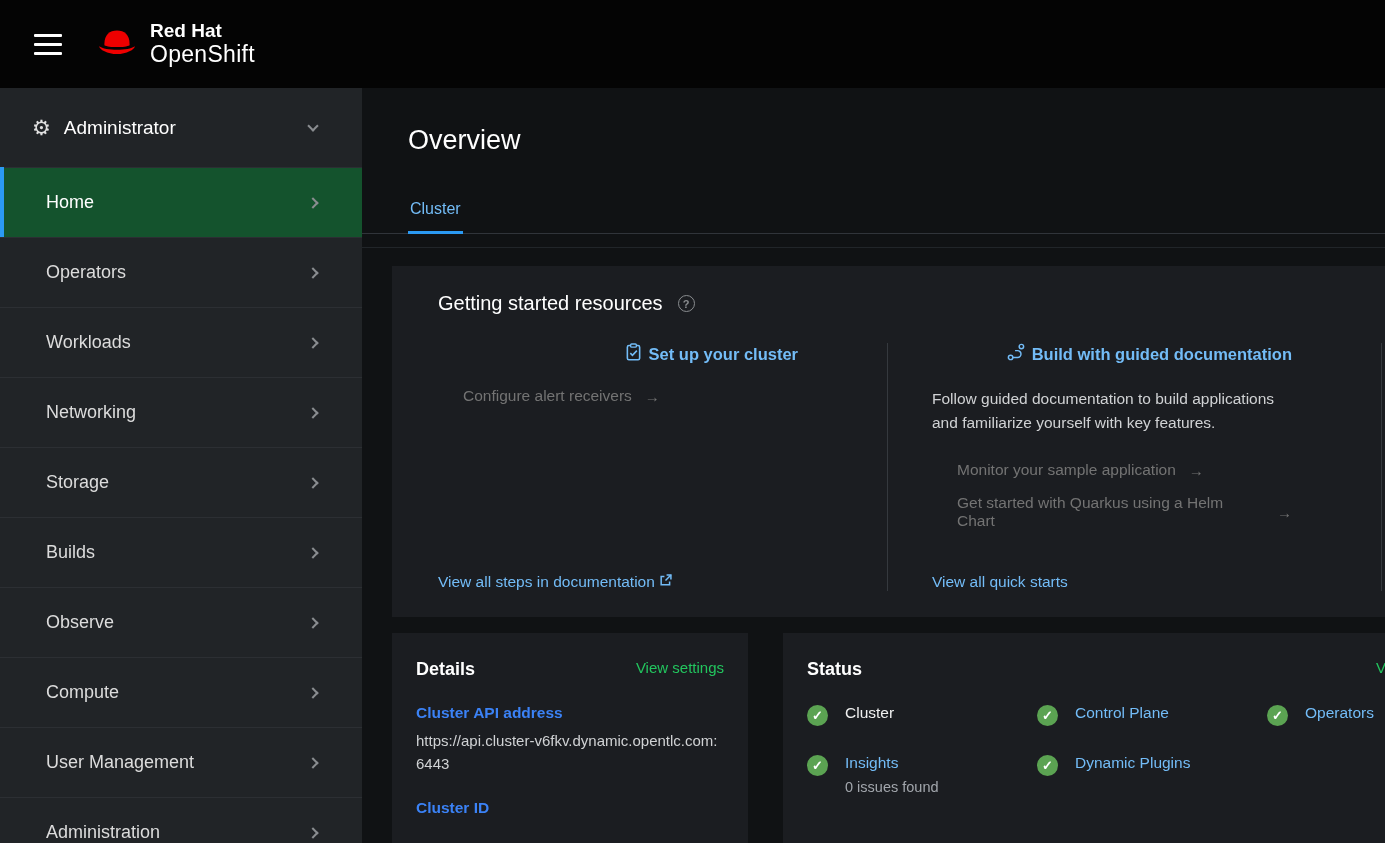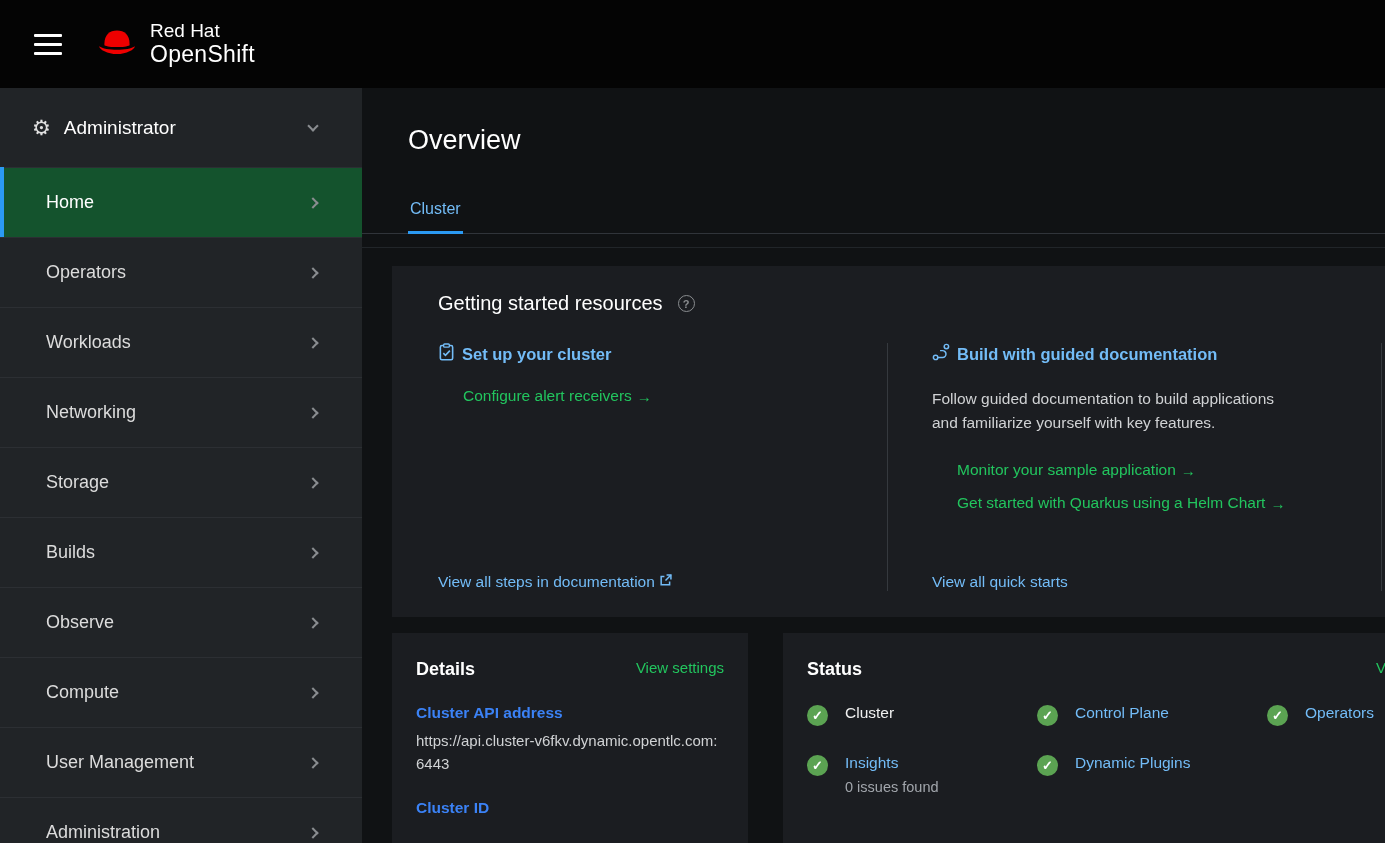--- a/index.html
+++ b/index.html
@@ -7,21 +7,21 @@
   *{box-sizing:border-box;}
   a{text-decoration:none;cursor:pointer;}
 
   
   .masthead{height:88px;background:#040404;display:flex;align-items:center;}
   .nav-toggle{background:none;border:none;margin-left:26px;cursor:pointer;
     display:flex;flex-direction:column;gap:6px;padding:8px;}
   .nav-toggle .bar{width:28px;height:3px;background:#fff;border-radius:1px;}
   .brand{display:flex;align-items:center;gap:12px;margin-left:26px;}
   .brand-text{display:flex;flex-direction:column;color:#fff;line-height:1.08;}
-  .brand-line1{font-size:19px;font-weight:400;}
+  .brand-line1{font-size:19px;font-weight:700;}
   .brand-line2{font-size:23px;font-weight:300;letter-spacing:.3px;}
 
   
   .layout{display:flex;height:755px;}
   .sidebar{width:362px;min-width:362px;background:#212427;overflow:hidden;}
   .main{flex:1;background:#101214;overflow:hidden;}
 
   
   .perspective{width:100%;height:79px;display:flex;align-items:center;gap:13px;
     padding:0 45px 0 32px;background:none;border:none;color:#fff;font-size:19px;
@@ -55,25 +55,25 @@
   .gs-card{width:1560px;padding:26px 0 26px 46px;}
   .gs-head{display:flex;align-items:center;gap:10px;margin-bottom:28px;}
   .gs-title{font-size:20px;font-weight:500;color:#fff;margin:0;}
   .help-icon{width:17px;height:17px;border:1.5px solid #8a8d90;border-radius:50%;
     color:#8a8d90;font-size:11px;font-weight:700;display:inline-flex;align-items:center;
     justify-content:center;cursor:pointer;margin-left:5px;flex:none;}
   .gs-cols{display:flex;align-items:stretch;}
   .gs-col{width:405px;min-height:248px;display:flex;flex-direction:column;padding-right:45px;}
   .gs-divider{width:1px;background:#35393e;margin:0 44px;}
   .gs-col-title{display:flex;align-items:center;gap:7px;color:#73bcf7;
-    font-size:16.5px;font-weight:600;margin-bottom:22px;}
+    font-size:16.5px;font-weight:600;margin-bottom:22px;justify-content:flex-end;}
   .gs-col-title svg{flex:none;}
   .gs-body{margin:0 0 26px;color:#d0d2d4;font-size:15.5px;line-height:1.55;}
   .gs-links{display:flex;flex-direction:column;gap:15px;padding-left:25px;align-items:flex-start;}
-  .gs-link{color:#22c55e;font-size:15.5px;display:inline-flex;align-items:center;gap:5px;}
+  .gs-link{color:#737373;font-size:15.5px;display:inline-flex;align-items:center;gap:13px;}
   .arrow{font-size:15px;line-height:1;}
   .gs-footer-link{margin-top:auto;color:#73bcf7;font-size:15.5px;
     display:inline-flex;align-items:center;gap:4px;align-self:flex-start;}
 
   
   .dash-grid{display:grid;grid-template-columns:356px 690px;gap:35px;margin-top:16px;align-items:start;}
   .inner-card{padding:26px 24px;height:430px;}
   .card-head{display:flex;justify-content:space-between;align-items:flex-start;margin-bottom:24px;}
   .card-title{margin:0;font-size:18px;font-weight:600;color:#fff;}
   .card-action{color:#22c55e;font-size:15px;white-space:nowrap;}

